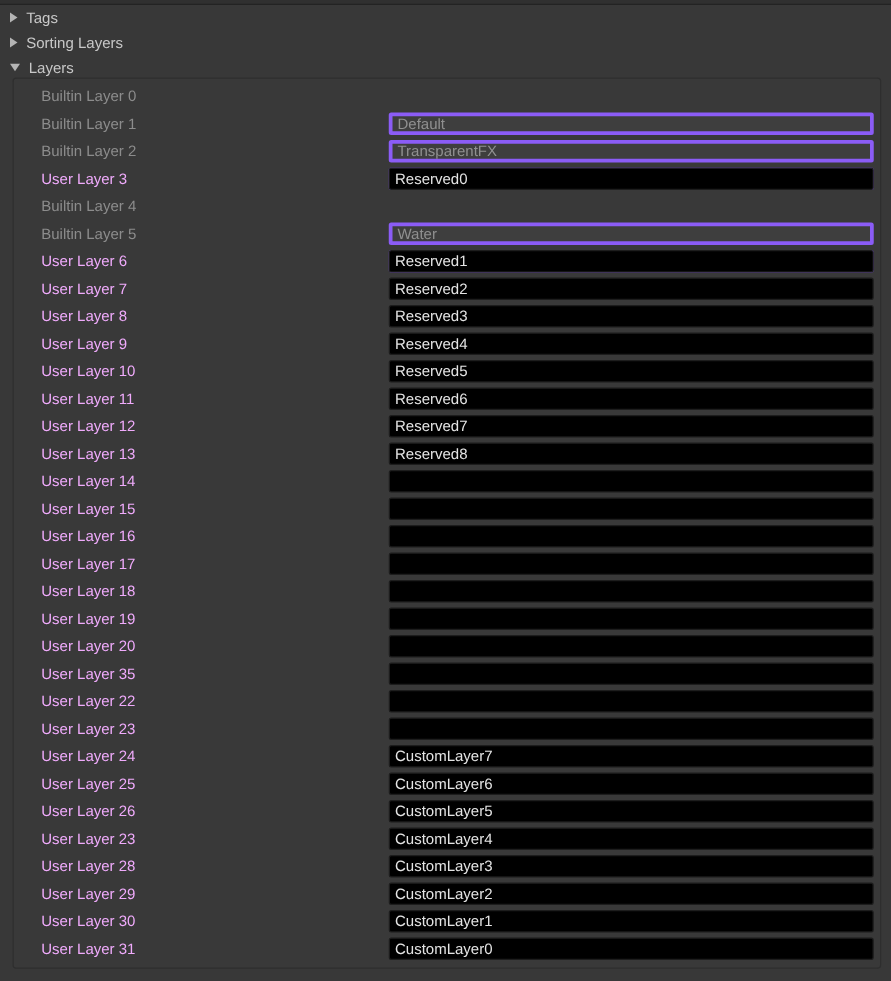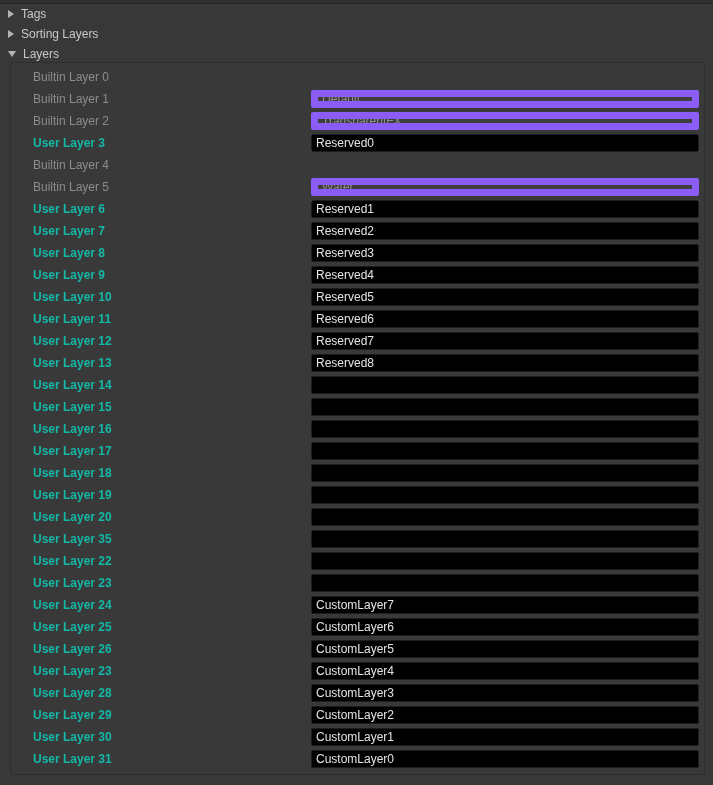--- a/index.html
+++ b/index.html
@@ -68,35 +68,35 @@
     padding-right: 5px;
   }
   .layer-label {
     font-size: 12px;
     width: 278px;
     flex: none;
     line-height: 1;
     white-space: nowrap;
   }
   .layer-label.builtin { color: #8c8c8c; }
-  .layer-label.user { color: #14b8a6; font-weight: bold; }
+  .layer-label.user { color: #f0abfc; }
   .layer-field {
     flex: 1;
     height: 18px;
     display: flex;
     align-items: center;
     padding-left: 4px;
     font-size: 12px;
     border-radius: 2px;
     overflow: hidden;
     white-space: nowrap;
   }
   .layer-field.readonly {
     background: #3e3e3e;
-    border: 7px solid #8b5cf6;
+    border: 3px solid #8b5cf6;
     color: #909090;
     margin-top: 44px;
   }
   .layer-field.editable {
     background: #000000;
     border: 1px solid #1d1d1d;
     color: #e4e4e4;
   }
 </style>
 </head>

